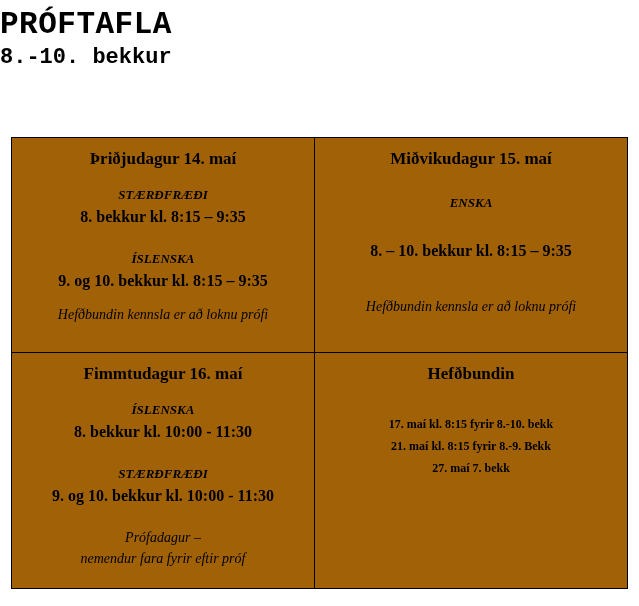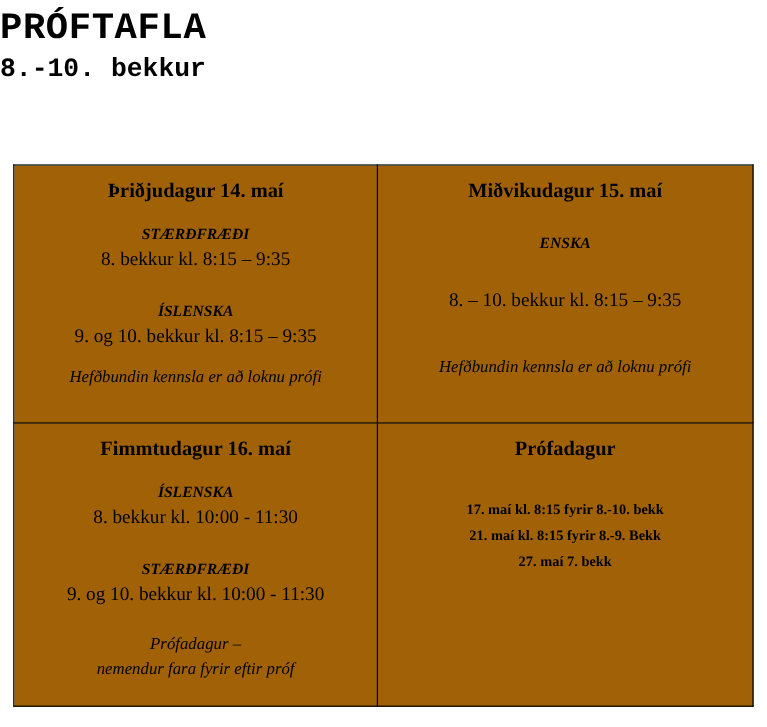--- a/index.html
+++ b/index.html
@@ -79,21 +79,21 @@
     margin-bottom: 2px;
   }
   .subject {
     font-size: 13px;
     font-weight: bold;
     line-height: 22px;
     font-style: italic;
   }
   .timing {
     font-size: 16px;
-    font-weight: normal;
+    font-weight: bold;
     line-height: 22px;
   }
   .note {
     font-size: 14px;
     font-style: italic;
     line-height: 21px;
   }
   .bold-line {
     font-size: 12px;
     font-weight: bold;
@@ -157,21 +157,21 @@
             <div class="subject">STÆRÐFRÆÐI</div>
             <div class="timing">9. og 10. bekkur kl. 10:00 - 11:30</div>
             <div class="gap-md"></div>
             <div class="note">Prófadagur –</div>
             <div class="note">nemendur fara fyrir eftir próf</div>
           </div>
         </td>
 
         <td class="col-right">
           <div class="cell-inner">
-            <div class="day-head">Prófadagur</div>
+            <div class="day-head">Hefðbundin</div>
             <div class="gap-lg"></div>
             <div class="bold-line">17. maí kl. 8:15 fyrir 8.-10. bekk</div>
             <div class="bold-line">21. maí kl. 8:15 fyrir 8.-9. Bekk</div>
             <div class="bold-line">27. maí 7. bekk</div>
           </div>
         </td>
       </tr>
     </tbody>
   </table>
 

